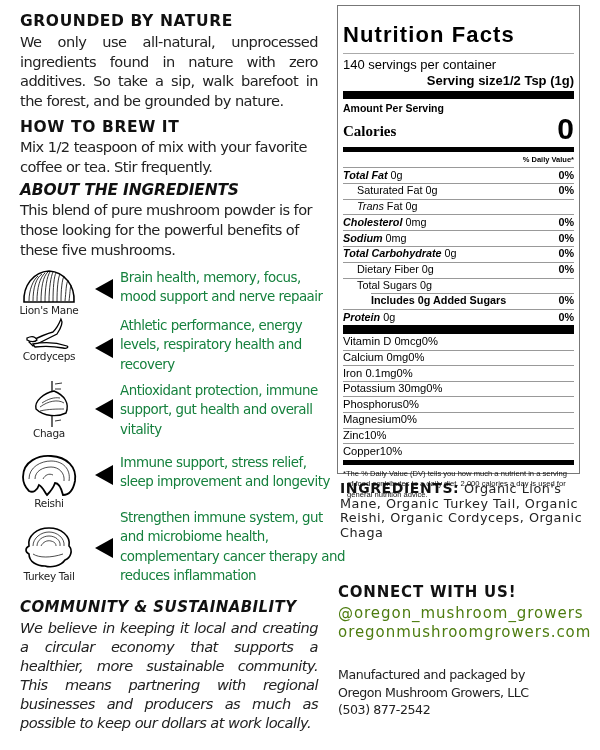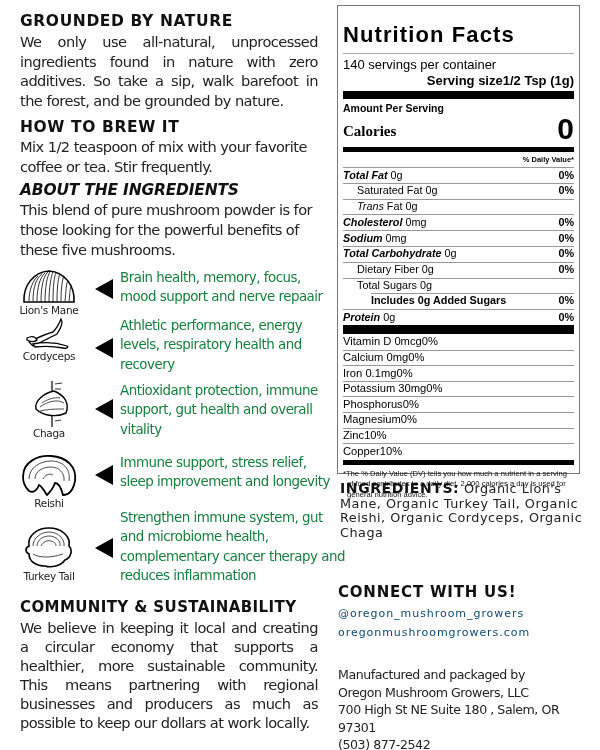--- a/index.html
+++ b/index.html
@@ -32,21 +32,21 @@
   .arrow {
     position: absolute; left: 75px; width: 0; height: 0;
     border-top: 10px solid transparent; border-bottom: 10px solid transparent;
     border-right: 18px solid #000;
   }
   .mush-desc {
     position: absolute; left: 100px; top: 0; width: 215px;
     font-size: 13.4px; line-height: 19.3px; color: #15803d; letter-spacing: -0.5px;
   }
 
-  #sec-community { position: absolute; top: 598px; left: 0; width: 298px; }
+  #sec-community { position: absolute; top: 598px; left: 0; width: 298px; font-style: italic; }
   #sec-community .heading { font-size: 15px; letter-spacing: 0.4px; }
   #sec-community .body-text { line-height: 19px; margin-top: 1px; }
 
   
   .nf {
     position: absolute; left: 337px; top: 5px; width: 243px; height: 469px;
     border: 1.5px solid #777; padding: 0 5px;
     font-family: "Liberation Sans", sans-serif; color: #000;
   }
   .nf-title {
@@ -81,21 +81,21 @@
   .nf-foot { font-size: 7.6px; line-height: 10.5px; margin-top: 4px; padding-left: 4px; text-indent: -4px; color: #111; }
 
   .ingredients {
     position: absolute; left: 340px; top: 481px; width: 255px;
     font-size: 12.8px; line-height: 14.6px; color: #222; letter-spacing: 0.5px;
   }
   .ingredients .ing-label { font-weight: bold; font-size: 14px; letter-spacing: 0.6px; color: #111; }
 
   .connect { position: absolute; left: 338px; top: 583px; width: 262px; }
   .connect .heading { font-size: 15px; letter-spacing: 0.8px; }
-  .connect .social { font-size: 11px; line-height: 19px; color: #0c4a6e; letter-spacing: 0.95px; margin-top: 2px; }
+  .connect .social { font-size: 15px; line-height: 19px; color: #4d7c0f; letter-spacing: 0.95px; margin-top: 2px; }
   .mfg { position: absolute; left: 338px; top: 666px; width: 262px; font-size: 12.6px; line-height: 17.6px; color: #222; letter-spacing: -0.45px; }
 </style>
 </head>
 <body>
 
 <div class="left">
 
   <section id="sec-grounded">
     <div class="heading">GROUNDED BY NATURE</div>
     <div class="body-text">We only use all-natural, unprocessed ingredients found in nature with zero additives. So take a sip, walk barefoot in the forest, and be grounded by nature.</div>
@@ -314,15 +314,14 @@
 
 <div class="connect">
   <div class="heading">CONNECT WITH US!</div>
   <div class="social">@oregon_mushroom_growers</div>
   <div class="social" style="margin-top:0;">oregonmushroomgrowers.com</div>
 </div>
 
 <div class="mfg">
   <div>Manufactured and packaged by</div>
   <div>Oregon Mushroom Growers, LLC</div>
-  <div>700 High St NE Suite 180 , Salem, OR 97301</div>
   <div>(503) 877-2542</div>
 </div>
 
 </body></html>

